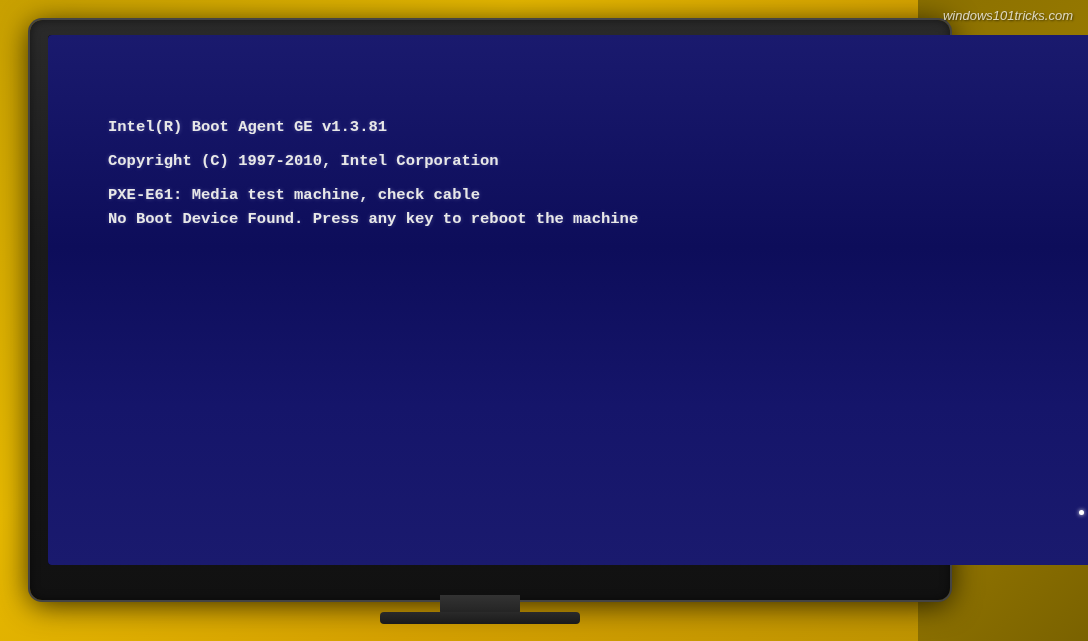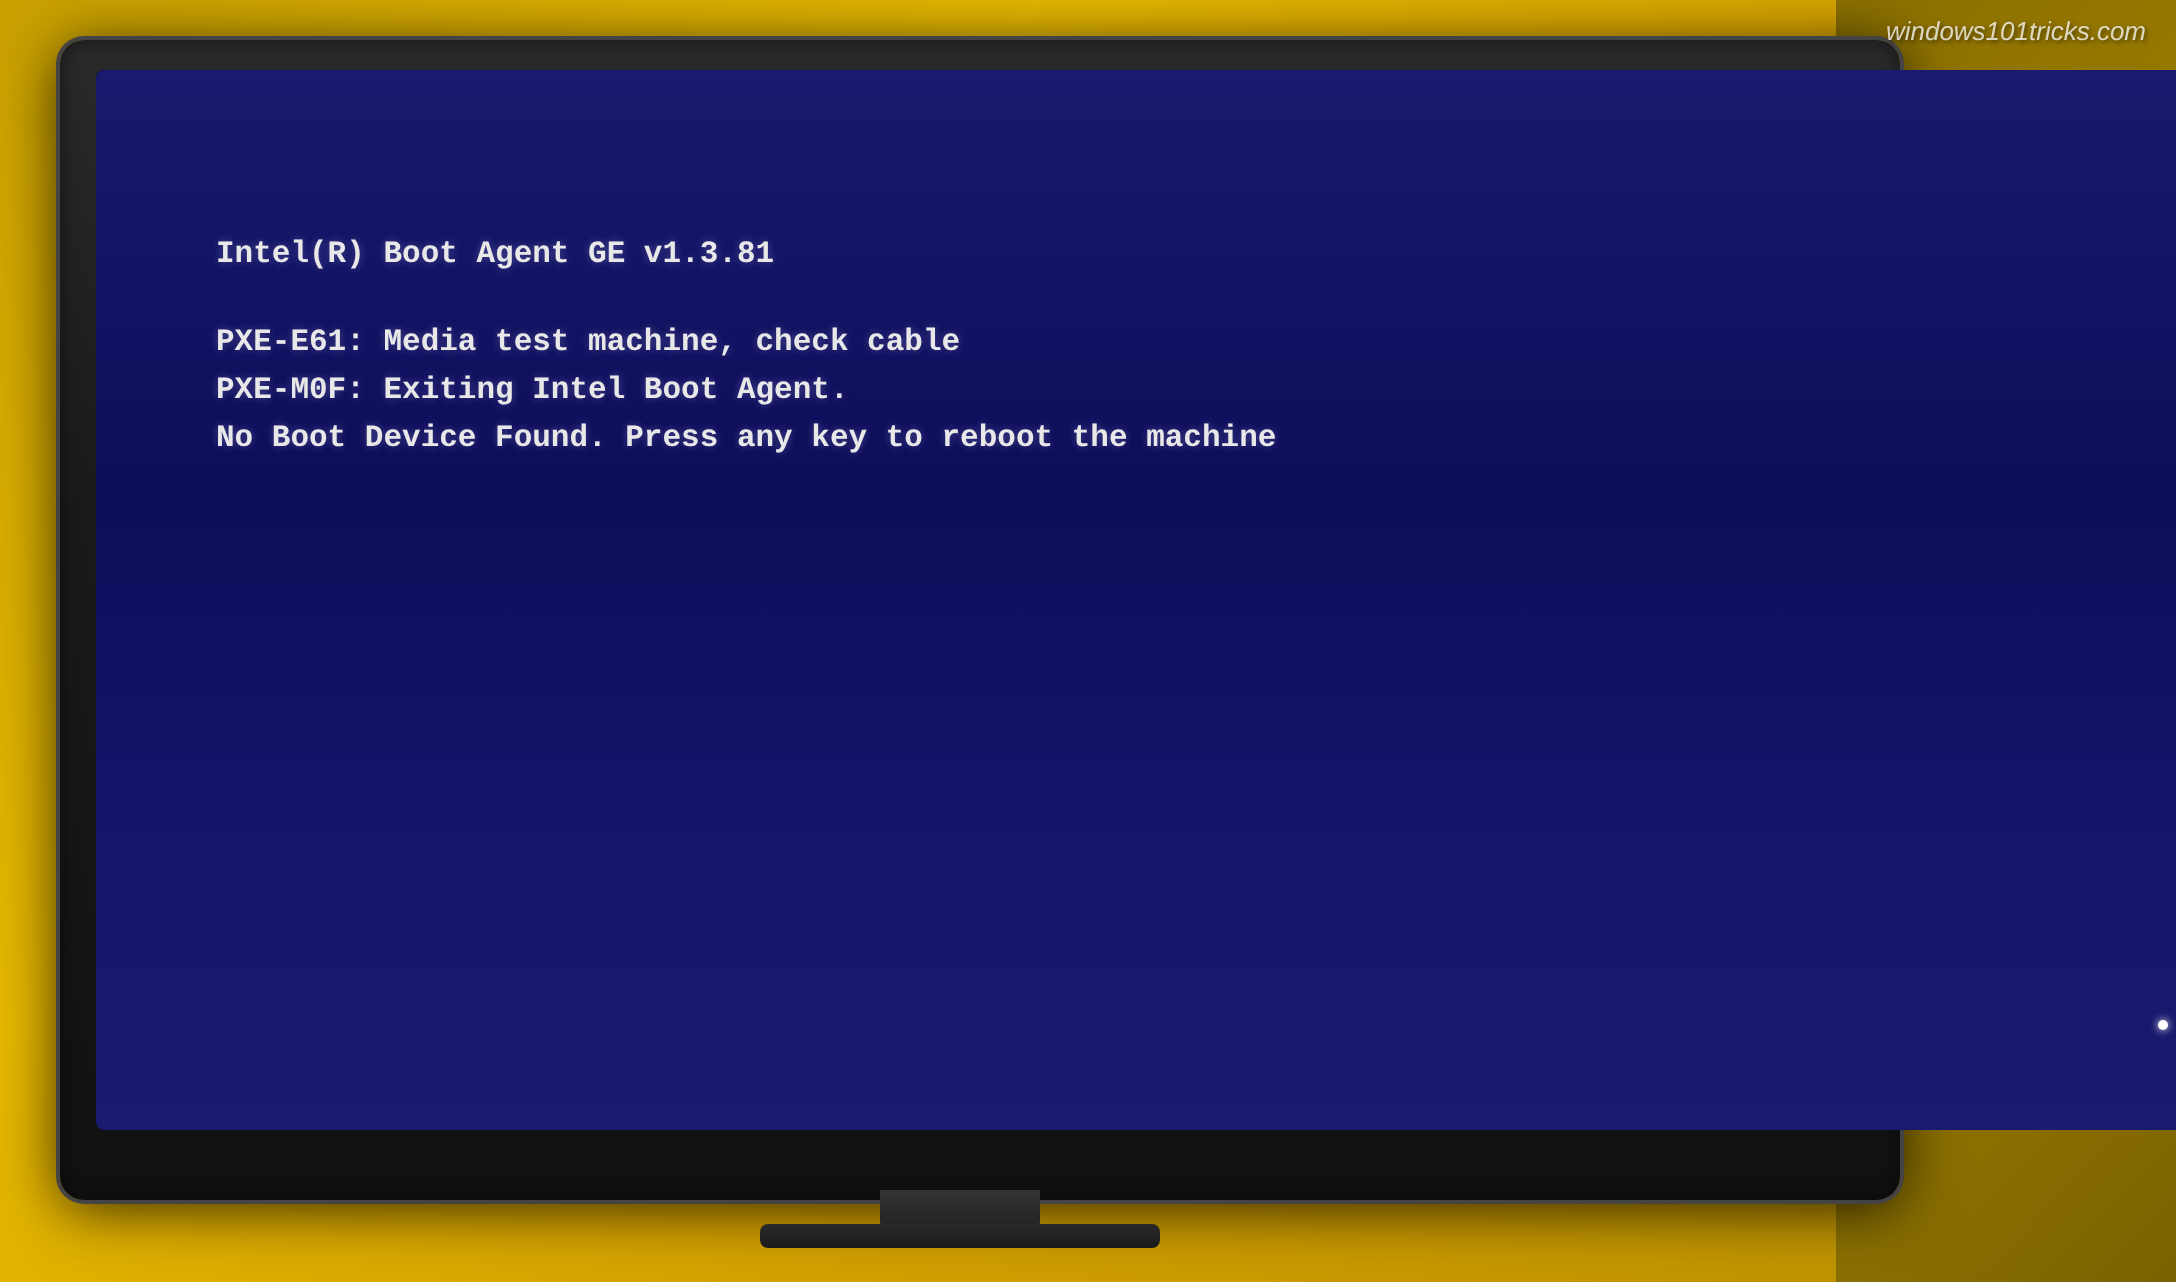--- a/index.html
+++ b/index.html
@@ -243,23 +243,23 @@
 </div>
 
 <div class="monitor-outer">
 
   <div class="monitor-inner">
 
     <div class="screen">
       <div class="screen-content">
         <span class="boot-line">Intel(R) Boot Agent GE v1.3.81</span>
         <span class="boot-line spacer">&nbsp;</span>
+        <span class="boot-line">Copyright (C) 1997-2010, Intel Corporation</span>
         <span class="boot-line spacer">&nbsp;</span>
         <span class="boot-line">PXE-E61: Media test machine, check cable</span>
-        <span class="boot-line">PXE-M0F: Exiting Intel Boot Agent.</span>
         <span class="boot-line">No Boot Device Found. Press any key to reboot the machine</span>
       </div>
 
       <div class="led-dot"></div>
     </div>
   </div>
 </div>
 
 <div class="monitor-stand"></div>
 <div class="monitor-base"></div>

